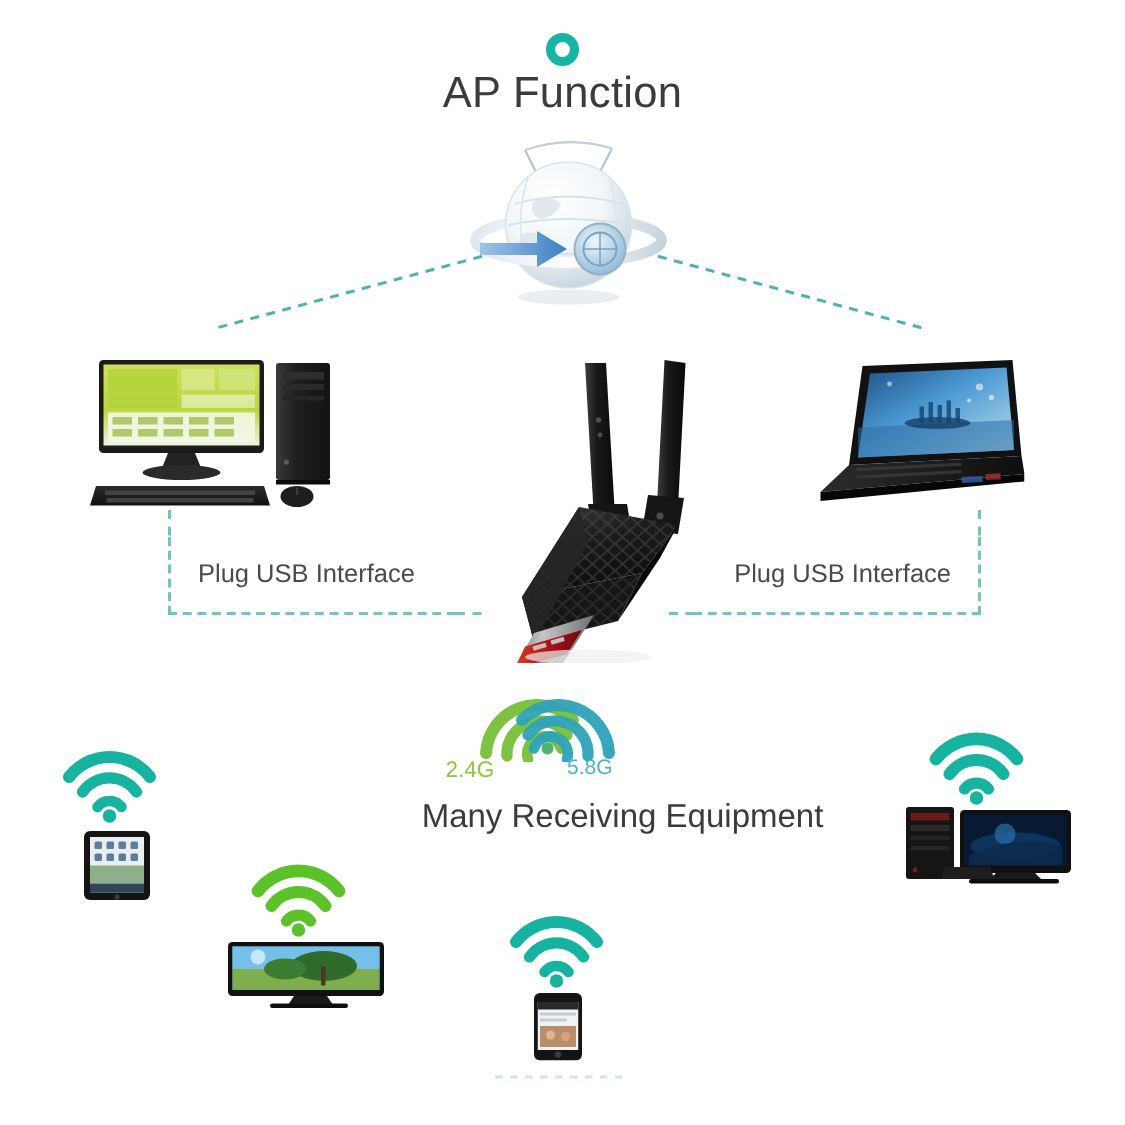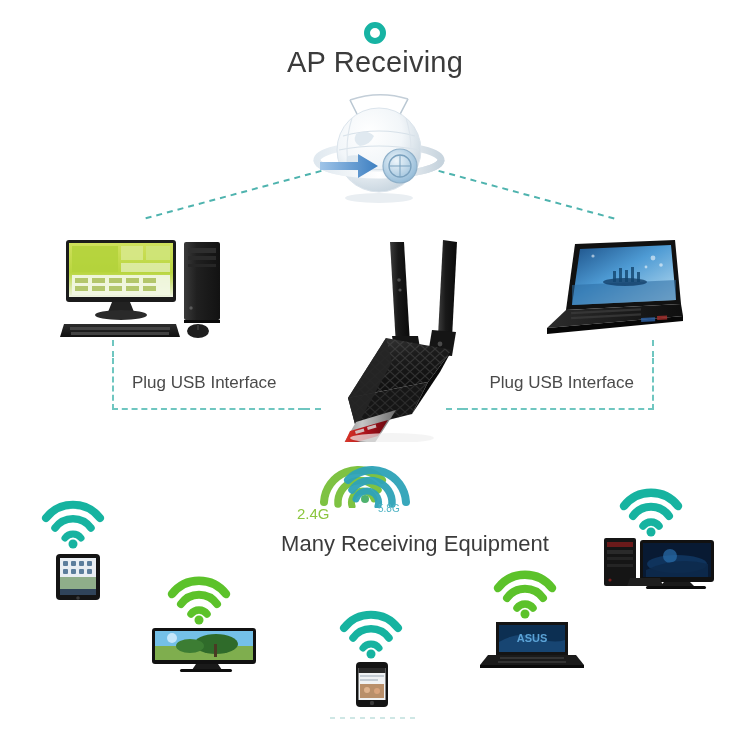--- a/index.html
+++ b/index.html
@@ -76,40 +76,40 @@
     justify-content: flex-end;
   }
 
   
   #band-24 {
     left: 297px; top: 505px;
     font-size: 15px; color: #8cc63f;
   }
   #band-58 {
     left: 378px; top: 503px;
-    font-size: 10px; color: #4eb3c4;
+    font-size: 14px; color: #4eb3c4;
   }
 
   
   #receiving-heading {
     left: 0; top: 531px;
     width: 750px; text-align: center;
     font-size: 22px; color: #3b3b3b; padding-left: 40px;
   }
 
   
   .device { position: absolute; }
 </style>
 </head>
 <body>
 
 <div id="stage">
 
   <div class="abs" id="title-ring"></div>
-  <div class="abs" id="page-title">AP Receiving</div>
+  <div class="abs" id="page-title">AP Function</div>
 
   <svg class="abs dash-line" style="left:0;top:0;width:750px;height:750px;">
 
     <line x1="332" y1="168" x2="143" y2="219" stroke="#4eb3ae" stroke-width="2" stroke-dasharray="6 5"></line>
 
     <line x1="428" y1="168" x2="616" y2="219" stroke="#4eb3ae" stroke-width="2" stroke-dasharray="6 5"></line>
 
     <line x1="113" y1="340" x2="113" y2="360" stroke="#6fc6c0" stroke-width="2" stroke-dasharray="6 5"></line>
 
     <line x1="304" y1="409" x2="325" y2="409" stroke="#6fc6c0" stroke-width="2" stroke-dasharray="6 5"></line>
@@ -429,43 +429,20 @@
       <rect x="24.5" y="66" width="27" height="5" fill="#2a2a2a"></rect>
       <rect x="26" y="73" width="24" height="2" fill="#c4ccd4"></rect>
       <rect x="26" y="77" width="18" height="2" fill="#c4ccd4"></rect>
       <rect x="26" y="82" width="24" height="14" fill="#b98f6a"></rect>
       <circle cx="33" cy="88" r="3" fill="#e0b48f"></circle>
       <circle cx="43" cy="89" r="3" fill="#d8a37c"></circle>
       <circle cx="38" cy="101" r="2.2" fill="#3a3a3a"></circle>
     </svg>
   </div>
 
-  <div class="device" style="left:474px;top:562px;">
-    <svg width="118" height="108" viewBox="0 0 118 108">
-      <g fill="none" stroke="#5cc22a" stroke-linecap="round">
-        <path d="M24 26 A34 34 0 0 1 78 26" stroke-width="8.5"></path>
-        <path d="M33 36 A22 22 0 0 1 69 36" stroke-width="8"></path>
-        <path d="M43 46 A10 10 0 0 1 59 46" stroke-width="7.5"></path>
-      </g>
-      <circle cx="51" cy="52" r="4.5" fill="#5cc22a"></circle>
-
-      <path d="M22 60 h72 v33 h-72 z" fill="#141414"></path>
-      <rect x="25" y="63" width="66" height="27" fill="#0c2f52"></rect>
-      <path d="M25 63 h66 v27 h-66 z" fill="none"></path>
-      <path d="M25 80 q20 -12 40 -4 q14 6 26 2 v12 h-66 z" fill="#1a4b7a" opacity=".8"></path>
-      <text x="58" y="80" font-family="Liberation Sans, sans-serif" font-size="11" font-weight="bold" fill="#5fa8dc" text-anchor="middle" opacity=".95">ASUS</text>
-
-      <path d="M14 93 h88 l8 10 h-104 z" fill="#1b1b1b"></path>
-      <path d="M6 103 h104 v3 h-104 z" fill="#0b0b0b"></path>
-      <g fill="#3a3a3a" opacity=".8">
-        <rect x="26" y="95" width="64" height="2"></rect>
-        <rect x="24" y="99" width="68" height="2"></rect>
-      </g>
-    </svg>
-  </div>
 
   <div class="device" style="left:598px;top:482px;">
     <svg width="122" height="108" viewBox="0 0 122 108">
       <g fill="none" stroke="#16b3a0" stroke-linecap="round">
         <path d="M26 24 A34 34 0 0 1 80 24" stroke-width="8.5"></path>
         <path d="M35 34 A22 22 0 0 1 71 34" stroke-width="8"></path>
         <path d="M45 44 A10 10 0 0 1 61 44" stroke-width="7.5"></path>
       </g>
       <circle cx="53" cy="50" r="4.5" fill="#16b3a0"></circle>
 

